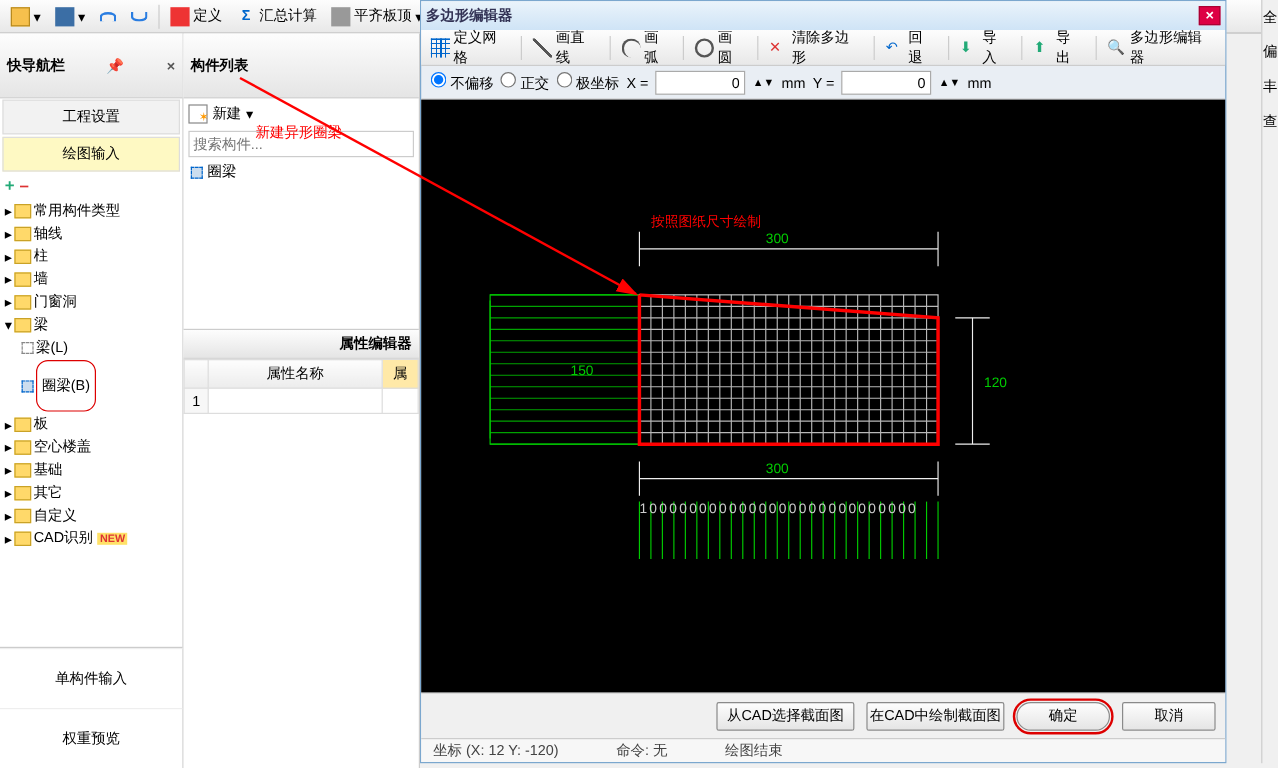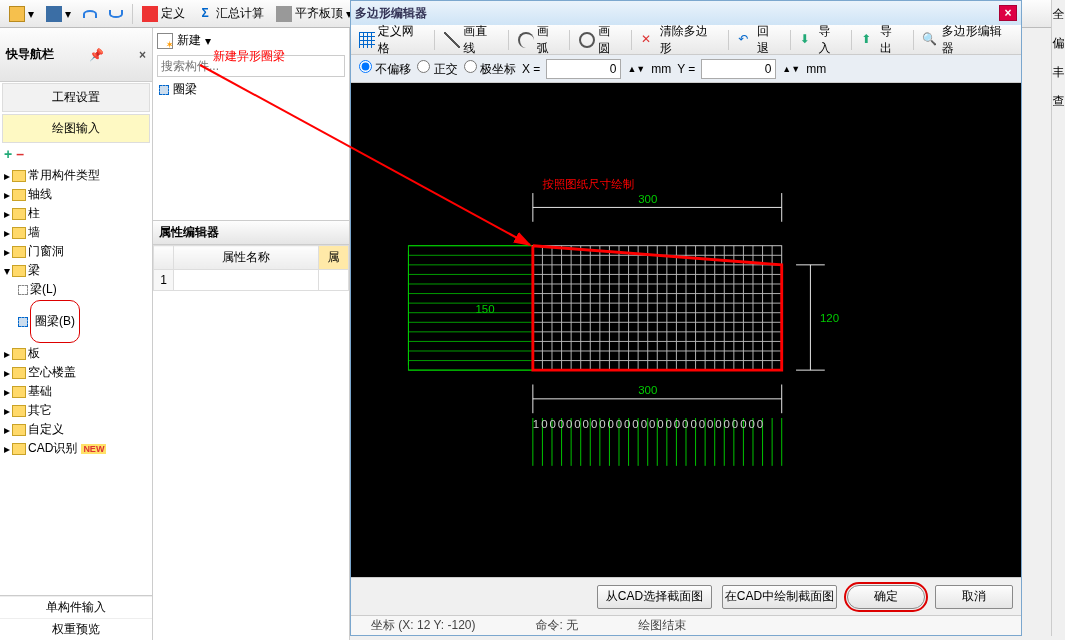--- a/index.html
+++ b/index.html
@@ -17,47 +17,47 @@
 .pm-row { display:flex; gap:4px; padding:2px 4px; }
 .pm-row span { font-size:14px; font-weight:bold; cursor:pointer; }
 .tree { flex:1; overflow:auto; padding:2px; }
 .tree-node { display:flex; align-items:center; gap:2px; padding:1px 2px; cursor:pointer; white-space:nowrap; }
 .tree-node.indent1 { padding-left:16px; }
 .fld-ico { width:14px; height:12px; display:inline-block; background:#ffd96a; border:1px solid #c9a227; }
 .dot-ico { width:10px; height:10px; border:1px dashed #888; display:inline-block; }
 .circled { border:1px solid #d00; border-radius:10px; padding:12px 4px; }
 .badge-new { display:inline-block; background:#ffe168; color:#d33; font-size:9px; padding:0 2px; margin-left:2px; font-weight:bold; }
 .nav-bottom { border-top:1px solid #ccc; }
-.nav-bottom div { padding:2px 8px; text-align:center; border-top:1px solid #eee; }
+.nav-bottom div { padding:16px 8px; text-align:center; border-top:1px solid #eee; }
 .component-panel { width:197px; background:#fff; border-right:1px solid #ccc; display:flex; flex-direction:column; }
 .cp-newrow { padding:4px; display:flex; align-items:center; gap:4px; cursor:pointer; position:relative; }
 .cp-newrow .red-annot { color:#f00; position:absolute; left:60px; top:20px; }
 .search-in { width:100%; border:1px solid #ccc; padding:3px; }
 .itemline { display:flex; align-items:center; gap:4px; padding:2px 6px; }
-.prop-hdr { background:linear-gradient(#fdfdfd,#e5e5e5); border-top:1px solid #ccc; border-bottom:1px solid #ccc; padding:3px 6px; font-weight:bold; }
+.prop-hdr { background:linear-gradient(#fdfdfd,#e5e5e5); border-top:1px solid #ccc; border-bottom:1px solid #ccc; padding:3px 6px; font-weight:bold;text-align:right; }
 .prop-tbl { width:100%; border-collapse:collapse; }
 .prop-tbl th,.prop-tbl td { border:1px solid #ddd; padding:3px 6px; background:#fff; }
 .prop-tbl th { background:linear-gradient(#fdfdfd,#ececec); font-weight:normal; text-align:center; }
 .prop-tbl .rowhdr { background:#f7f7f7; text-align:center; width:20px; }
 .prop-tbl th.idx { width:20px; }
 
 .editor { position:absolute; left:350px; top:0; width:672px; height:636px; background:#e9eef4; border:1px solid #7ba7ce; display:flex; flex-direction:column; z-index:50; }
 .ed-title { height:24px; background:linear-gradient(#eaf3fb,#cfe4f6); display:flex; align-items:center; justify-content:space-between; padding:0 4px; font-weight:bold; color:#335; }
 .ed-title .close { width:18px; height:16px; background:#d04; color:#fff; text-align:center; line-height:14px; border:1px solid #a03; cursor:pointer; }
 .ed-toolbar { height:30px; background:linear-gradient(#fdfdfd,#e8e8e8); border-bottom:1px solid #ccc; display:flex; align-items:center; gap:2px; padding:0 3px; }
 .ed-coord { height:28px; display:flex; align-items:center; gap:6px; padding:0 8px; border-bottom:1px solid #ccc; }
 .ed-coord input[type=text] { width:75px; border:1px solid #aaa; padding:2px 4px; text-align:right; }
 .canvas-wrap { flex:1; background:#000; position:relative; overflow:hidden; }
 .canvas-wrap svg { position:absolute; inset:0; }
 .dyn-row { height:26px; border-top:1px solid #ccc; display:flex; align-items:center; padding:0 6px; background:#f7f7f7; }
 .btn-row { height:38px; border-top:1px solid #ccc; display:flex; align-items:center; justify-content:flex-end; gap:10px; padding:0 8px; background:#f0f0f0; }
 .btn { min-width:78px; height:24px; background:linear-gradient(#fdfdfd,#e5e5e5); border:1px solid #8a8a8a; border-radius:2px; cursor:pointer;text-align:center; }
 .btn.wide { min-width:115px; }
 .btn.circ { outline:2px solid #d00; outline-offset:1px; border-radius:12px; }
-.status-row { height:20px; border-top:1px solid #ccc; display:flex; align-items:center; gap:60px; padding:0 20px; background:#f7f7f7; color:#444; }
+.status-row { height:20px; border-top:1px solid #ccc; display:flex; align-items:center; gap:48px; padding:0 10px; background:#f7f7f7; color:#444; }
 .right-strip { position:absolute; right:0; top:0; width:14px; height:636px; background:#f0f0f0; border-left:1px solid #ccc; }
 
 .right-strip span { display:block; text-align:center; padding:6px 0; }
 .arrow-annot { position:absolute; z-index:60; pointer-events:none; }
 </style>
 </head>
 <body>
 
 <div class="top-toolbar">
   <span class="tb-btn"><span class="tb-ico" style="background:#f6c04d;border:1px solid #b88a1f"></span>▾</span>
@@ -165,20 +165,23 @@
           <span class="badge-new">NEW</span>
         </div>
     </div>
     <div class="nav-bottom">
       <div>单构件输入</div>
       <div>权重预览</div>
     </div>
   </div>
 
   <div class="component-panel">
+    <div class="panel-hdr">
+        <span>构件列表</span>
+      </div>
     <div class="cp-newrow">
       <span class="tb-ico" style="background:#fff;border:1px solid #888;position:relative">
           <span style="position:absolute;right:-2px;bottom:-2px;color:#f90;font-size:10px">✶</span>
         </span>
       <span>新建</span>
         <span>▾</span>
       <span class="red-annot">新建异形圈梁</span>
     </div>
     <div style="padding:2px 4px"><input class="search-in" placeholder="搜索构件..." style=""></div>
     <div class="itemline">

